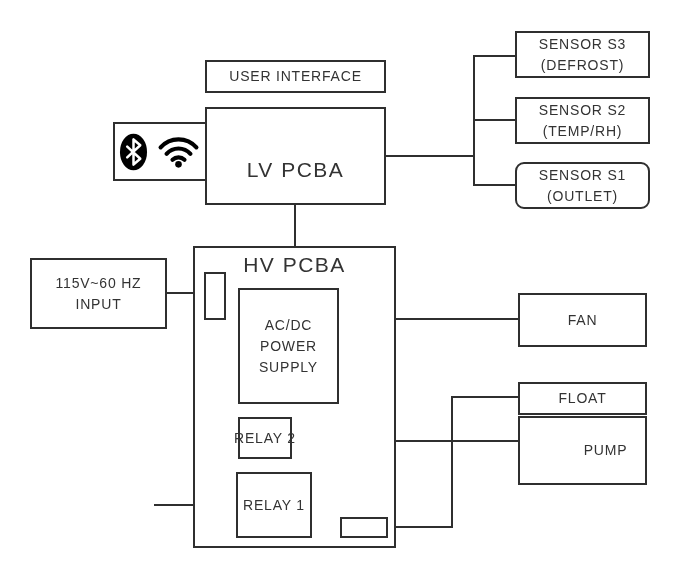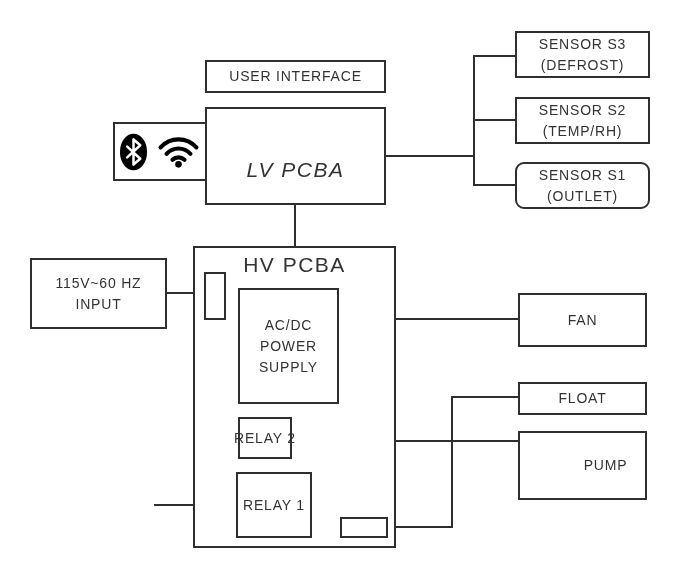--- a/index.html
+++ b/index.html
@@ -54,21 +54,21 @@
 
   <div class="box hollow" style="left:193px; top:246px; width:203px; height:302px; justify-content:flex-start;">
     <div class="label-lg title-top">HV PCBA</div>
   </div>
 
   <div class="box" style="left:205px; top:60px; width:181px; height:33px;">
     <div class="label-md">USER INTERFACE</div>
   </div>
 
   <div class="box" style="left:205px; top:107px; width:181px; height:98px;">
-    <div class="label-lg" style="margin-top:28px;font-style:italic;">LV PCBA</div>
+    <div class="label-lg" style="margin-top:28px;">LV PCBA</div>
   </div>
 
   <div class="box" style="left:113px; top:122px; width:94px; height:59px;">
     <div class="icon-row">
       <span style="display:inline-flex;">
         <svg width="29" height="40" viewBox="0 0 30 40">
           <ellipse cx="15" cy="20" rx="14" ry="19" fill="#000000"></ellipse>
           <path d="M15 7 L15 33 M15 7 L22 13 L8.5 25.5 M15 33 L22 27 L8.5 14.5" fill="none" stroke="#ffffff" stroke-width="2.6" stroke-linecap="round" stroke-linejoin="round"></path>
         </svg>
       </span>
@@ -123,17 +123,17 @@
   <div class="box" style="left:340px; top:517px; width:48px; height:21px;"></div>
 
   <div class="box" style="left:518px; top:293px; width:129px; height:54px;">
     <div class="label-md">FAN</div>
   </div>
 
   <div class="box" style="left:518px; top:382px; width:129px; height:33px;">
     <div class="label-md">FLOAT</div>
   </div>
 
-  <div class="box" style="left:518px; top:431px; width:129px; height:69px;padding-left:46px;">
+  <div class="box" style="left:518px; top:416px; width:129px; height:69px;padding-left:46px;">
     <div class="label-md">PUMP</div>
   </div>
 
 </div>
 
 </body></html>

